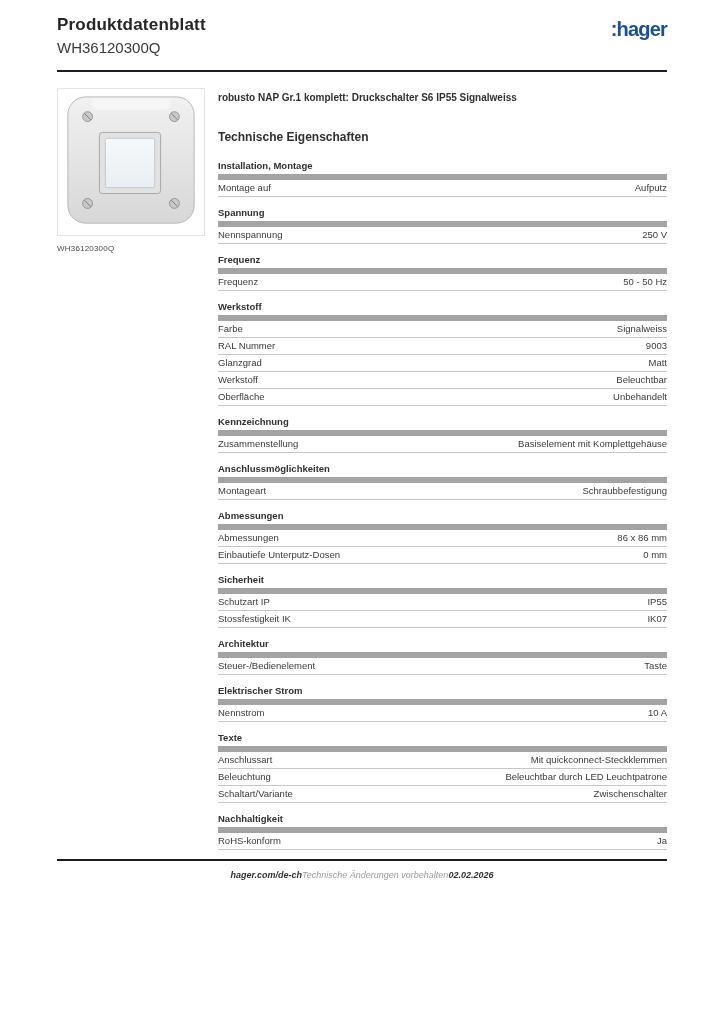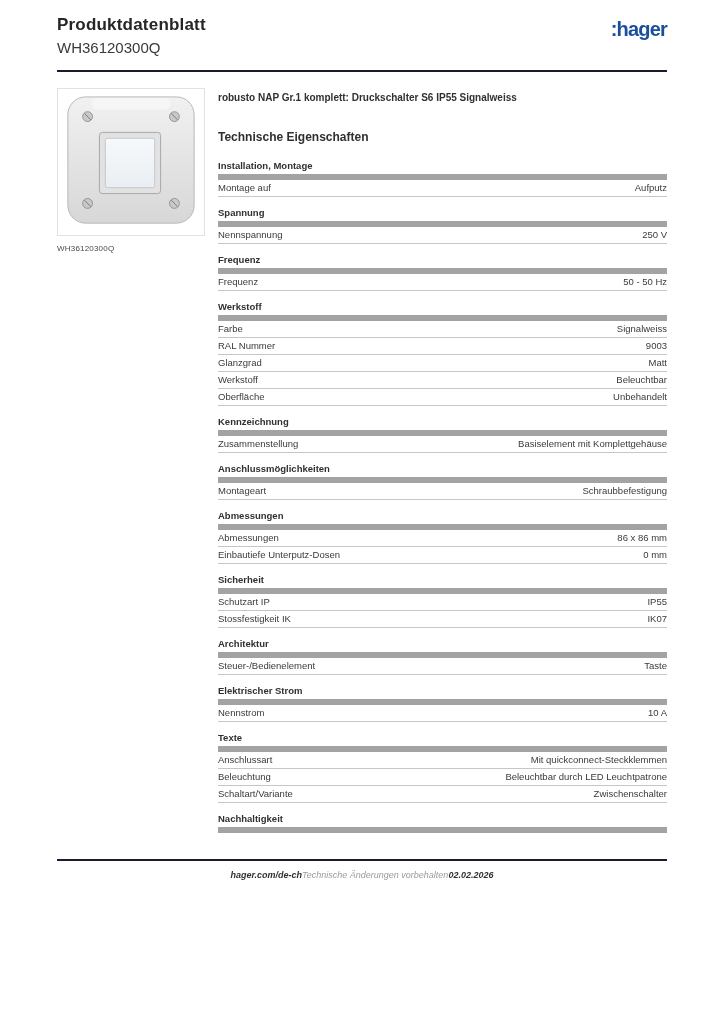--- a/index.html
+++ b/index.html
@@ -252,20 +252,24 @@
 
   <div class="spec-row">
     <span class="spec-label">Schaltart/Variante</span>
     <span class="spec-value">Zwischenschalter</span>
   </div>
 </section>
 
   <section class="spec-section">
     <div class="section-title">Nachhaltigkeit</div>
 
+  <div class="spec-row">
+    <span class="spec-label">RoHS-konform</span>
+    <span class="spec-value">Ja</span>
+  </div>
 </section>
 </div>
     </div>
 
   </div>
 
   <div class="footer">
     <a class="footer-left" href="#">hager.com/de-ch</a>
     <span class="footer-center">Technische Änderungen vorbehalten</span>
     <span class="footer-right">02.02.2026</span>

